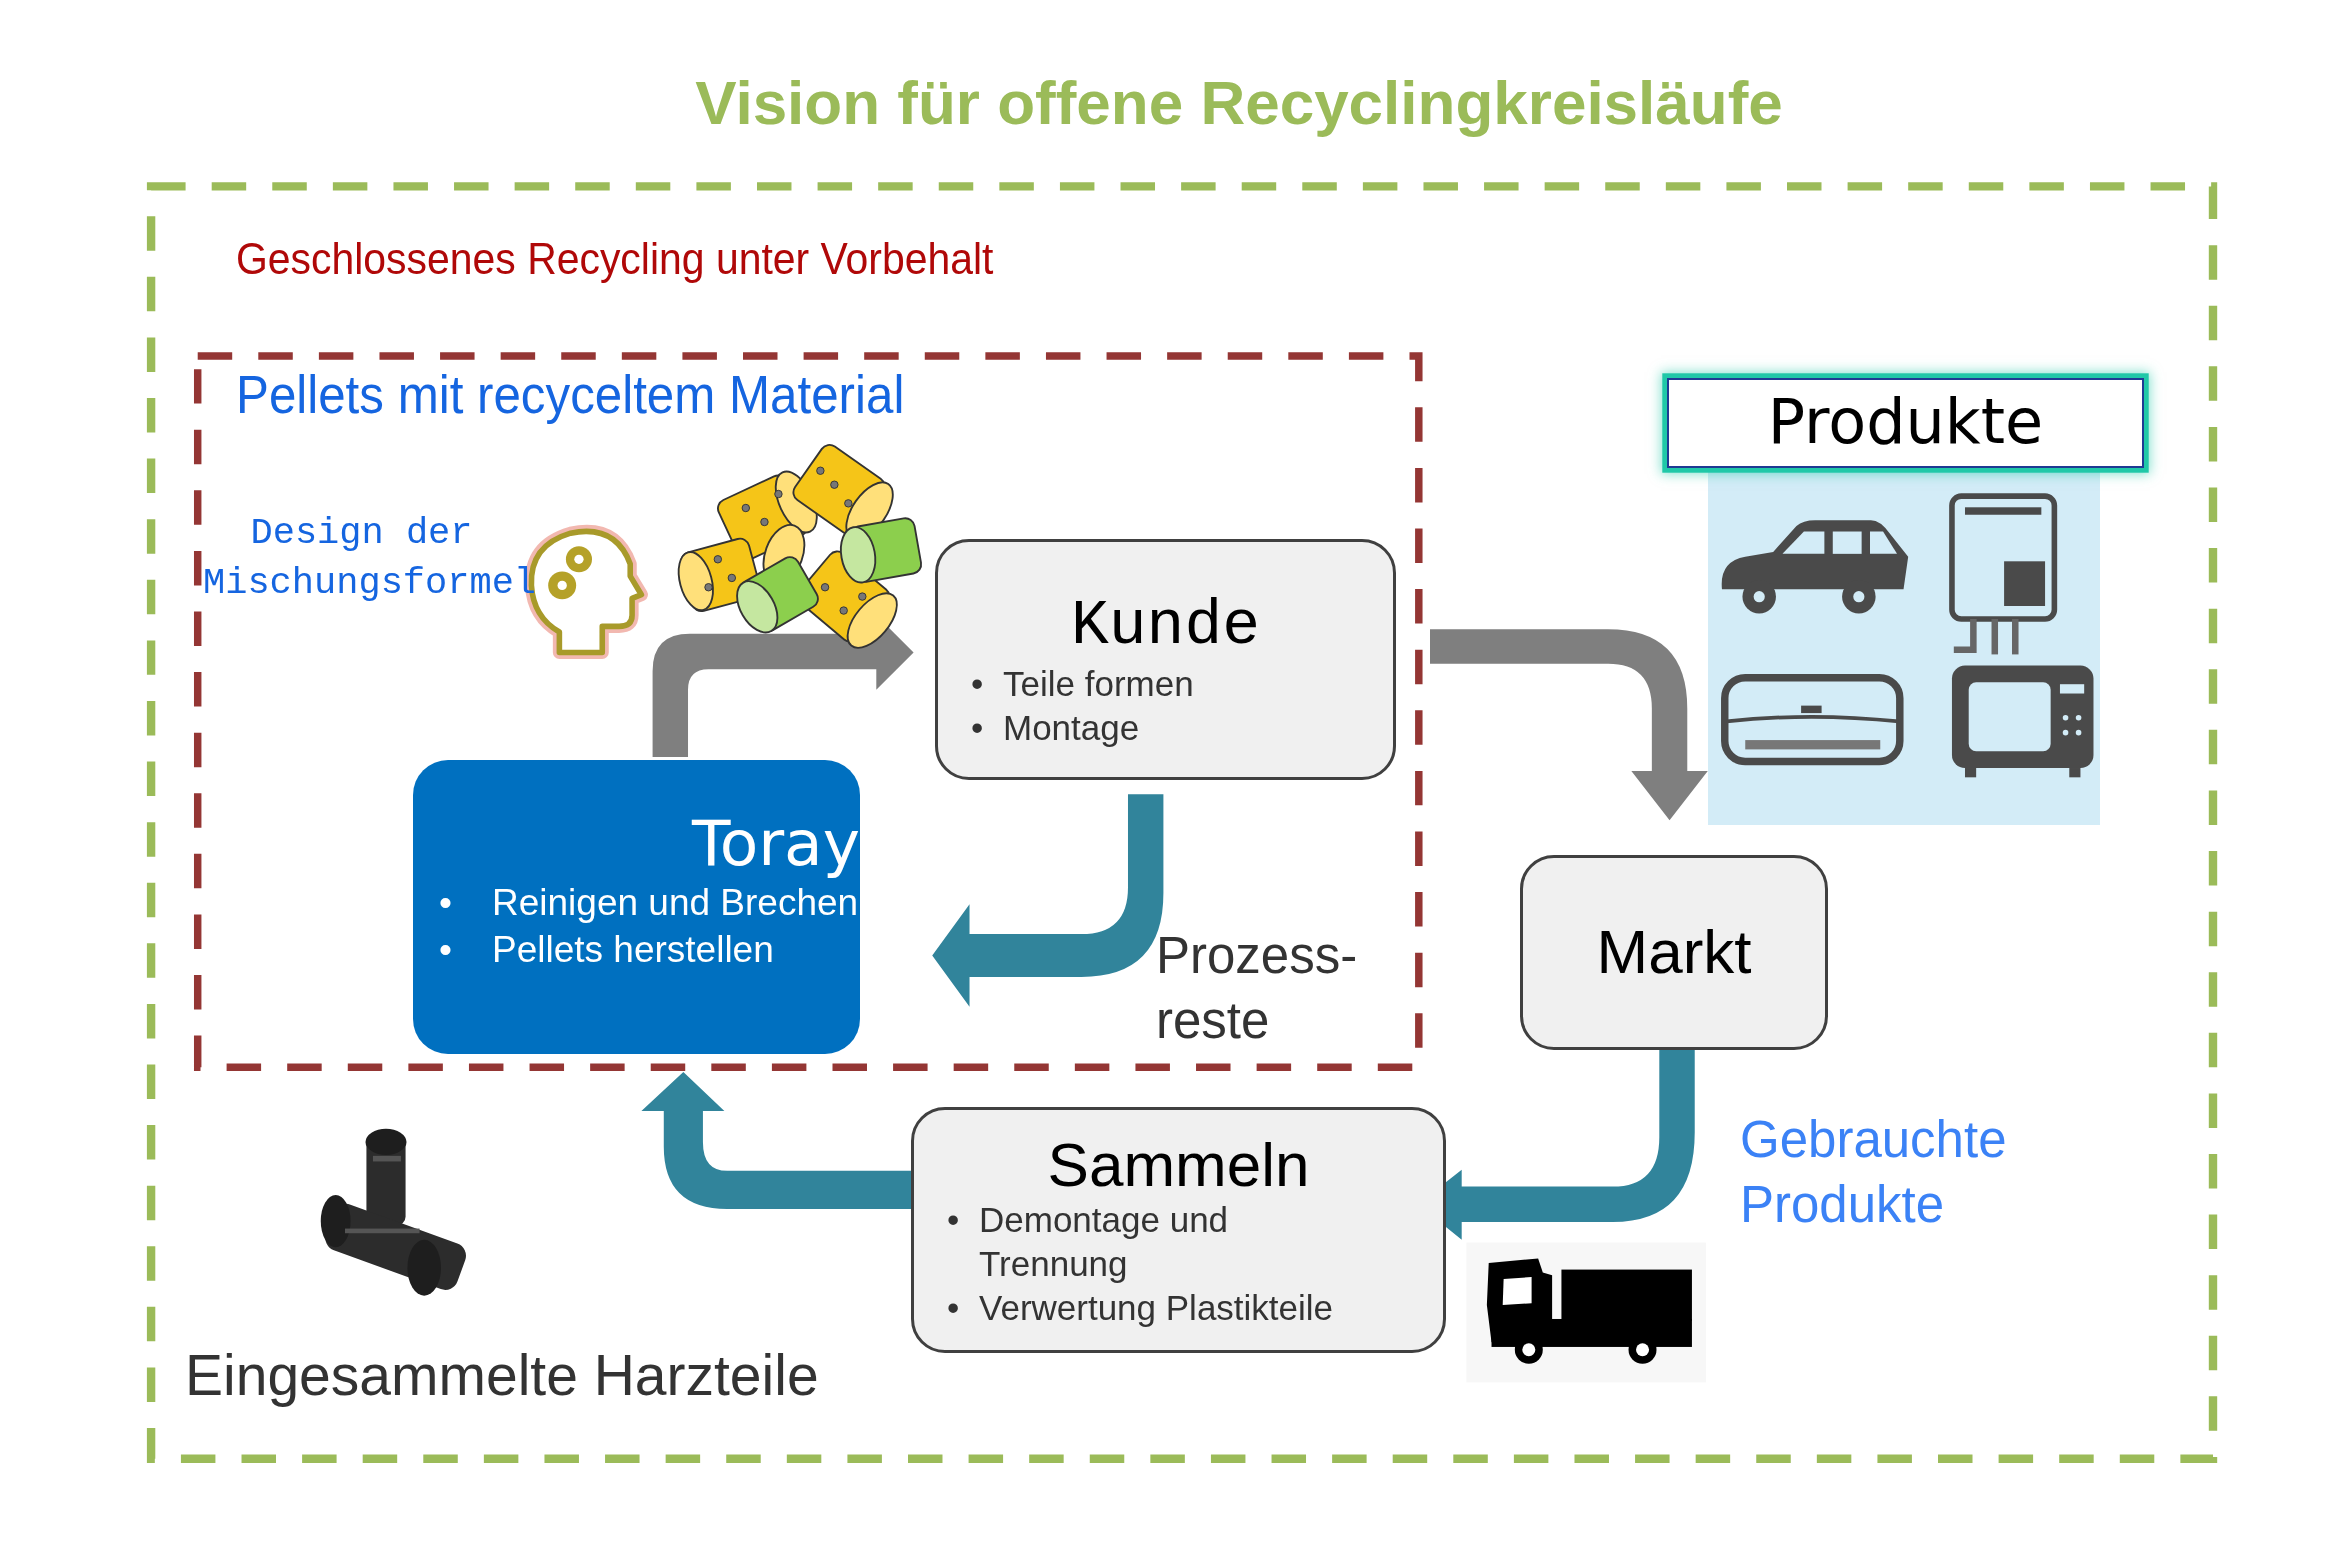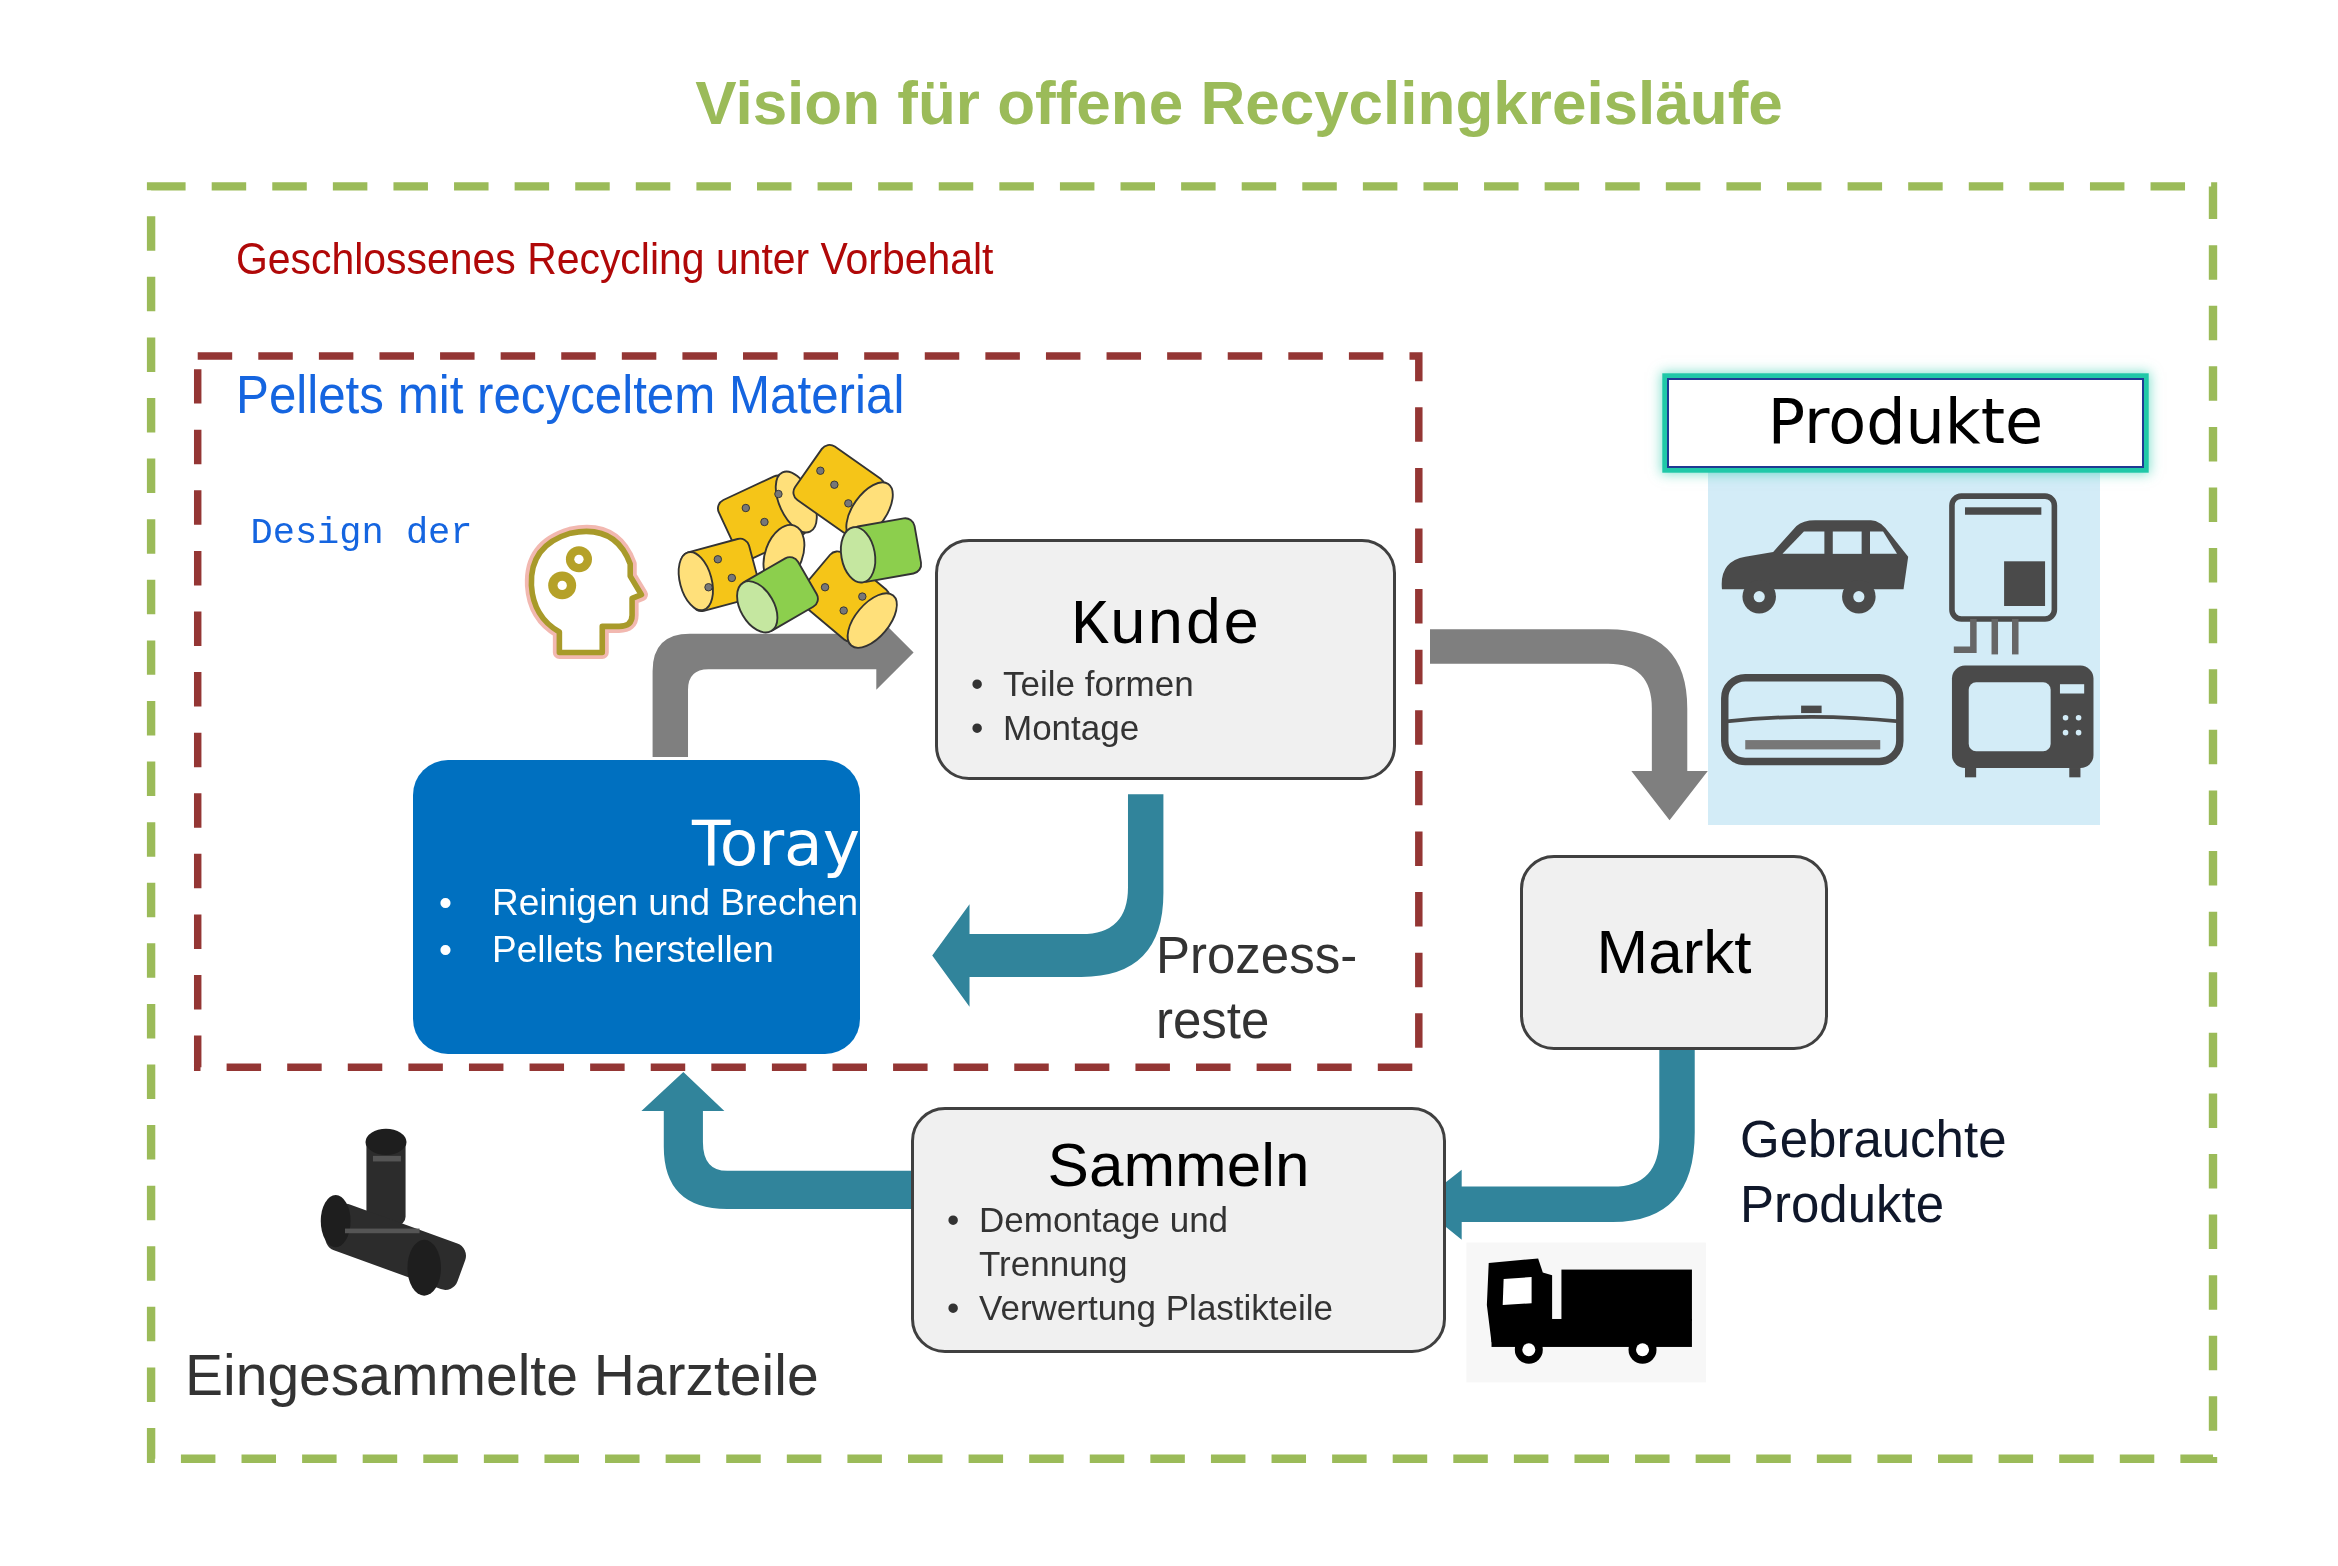--- a/index.html
+++ b/index.html
@@ -36,21 +36,21 @@
 
     #markt { left: 1520px; top: 855px; width: 308px; height: 195px; }
     #markt .box-title { font-size: 62px; line-height: 195px; margin-top: -3.7px; }
 
     #sammeln { left: 911px; top: 1107px; width: 535px; height: 246px; }
     #sammeln .box-title { font-size: 62px; margin-top: 20.5px; line-height: 67px; }
     #sammeln .box-list { margin-left: 65px; font-size: 35px; line-height: 44px; }
 
     .prozess-label { left: 1156px; top: 923px; width: 242px; text-align: left; font-size: 51px; color: #333;
                      line-height: 65px; }
-    .used-label { left: 1740px; top: 1107px; font-size: 51px; color: #0f172a; line-height: 65px; }
+    .used-label { left: 1740px; top: 1107px; font-size: 51px; color: #3b82f6; line-height: 65px; }
     .resin-label { left: 185px; top: 1342px; font-size: 57px; color: #333; line-height: 67px; white-space: nowrap; }
 
     .produkte-header { left: 1667px; top: 378px; width: 477px; height: 90px; box-sizing: border-box;
                        border: 2.8px solid #1F3A93; background: #fff; text-align: center; font-size: 62px;
                        line-height: 84px; color: #000; box-shadow: 0 0 0 4.7px #20C8A8, 0 0 11.2px 5.6px rgba(32,200,168,0.55);
                        font-family: "DejaVu Sans", sans-serif; }
     .produkte-panel { left: 1708px; top: 468px; width: 392px; height: 357px; background: #D3ECF7; }
   </style>
 </head>
 <body>
@@ -157,20 +157,21 @@
     <circle cx="1762" cy="1448" r="15" fill="#000"></circle>
       <circle cx="1762" cy="1448" r="7" fill="#fff"></circle>
   </g>
 </svg>
 
 <div class="abs title">Vision für offene Recyclingkreisläufe</div>
 <div class="abs closed-label">Geschlossenes Recycling unter Vorbehalt</div>
 <div class="abs pellets-label">Pellets mit recyceltem Material</div>
 <div class="abs design-label">
   <div>Design der</div>
+  <div>Mischungsformel</div>
 </div>
 
 <div id="kunde" class="box gray-box">
   <div class="box-title">Kunde</div>
   <ul class="box-list">
     <li>Teile formen</li>
     <li>Montage</li>
   </ul>
 </div>
 

